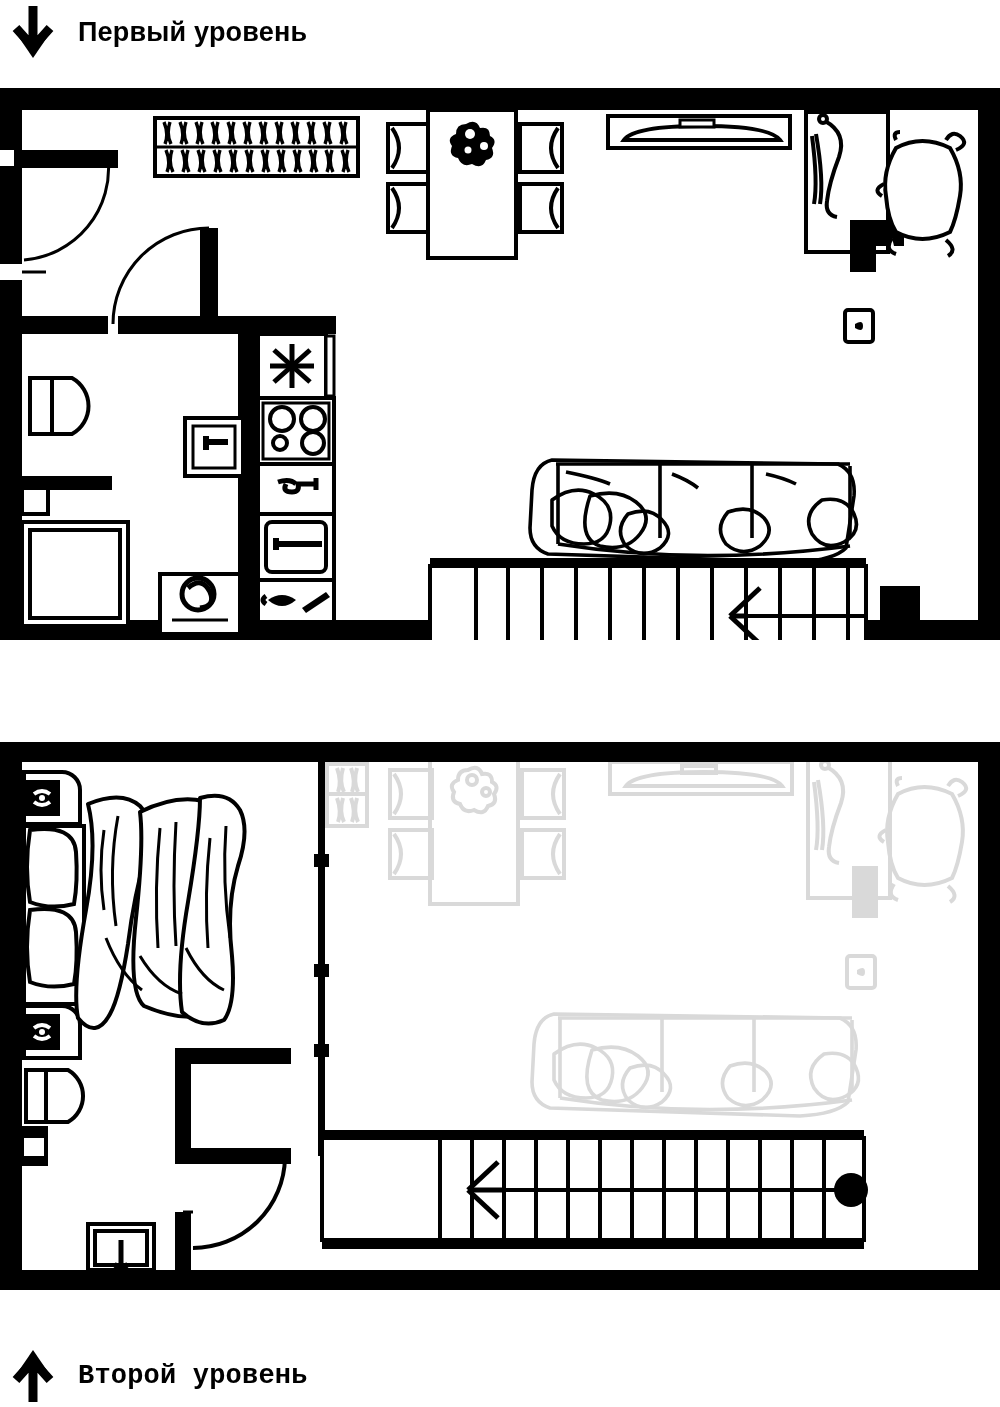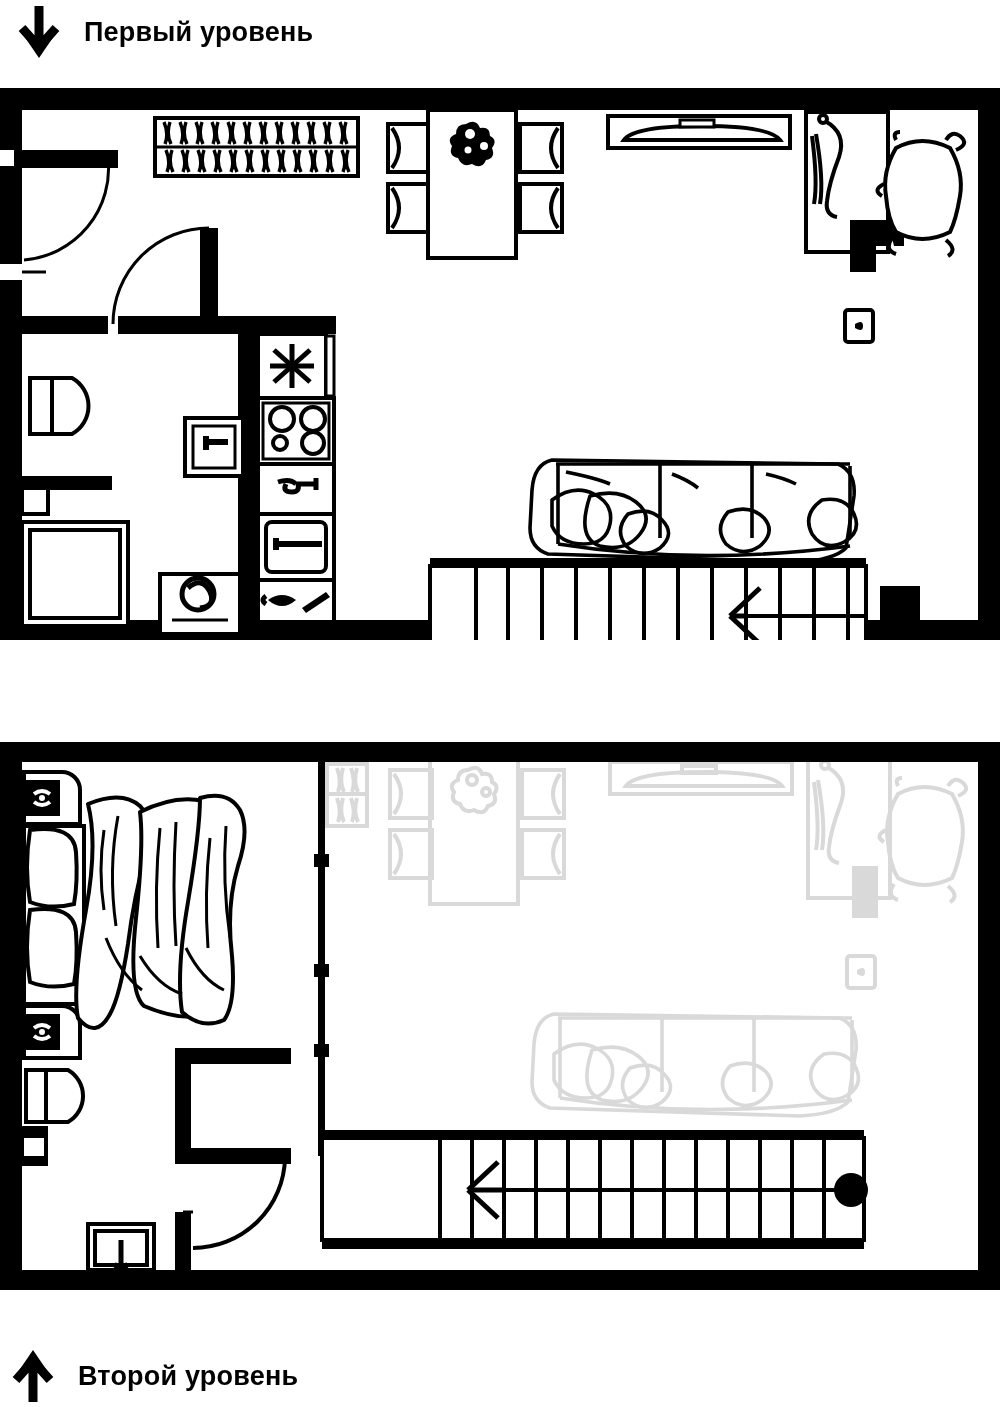--- a/index.html
+++ b/index.html
@@ -1,21 +1,21 @@
 <!DOCTYPE html>
 <html><head>
 <meta charset="utf-8">
 <style>
   html,body{margin:0;padding:0;background:#ffffff;}
   body{width:1000px;height:1407px;font-family:"Liberation Sans",sans-serif;position:relative;overflow:hidden;}
   .plan-label{position:absolute;display:flex;align-items:center;gap:22px;}
   .plan-label .arrow{width:46px;height:52px;flex:0 0 auto;}
   .plan-label .txt{font-size:27px;font-weight:bold;color:#000;letter-spacing:.2px;}
-  #lvl1-label{left:16px;top:6px;justify-content:center;}
-  #lvl2-label{left:10px;top:1350px;}
+  #lvl1-label{left:10px;top:6px;justify-content:center;}
+  #lvl2-label{left:10px;top:1350px;font-family:Liberation Mono, monospace;}
   .floor{position:absolute;left:0;}
   #floor1{top:88px;width:1000px;height:552px;}
   #floor2{top:742px;width:1000px;height:548px;}
   svg{display:block;}
 </style>
 </head>
 <body>
 
 <div class="plan-label" id="lvl1-label">
   <svg class="arrow" viewBox="0 0 46 52">

